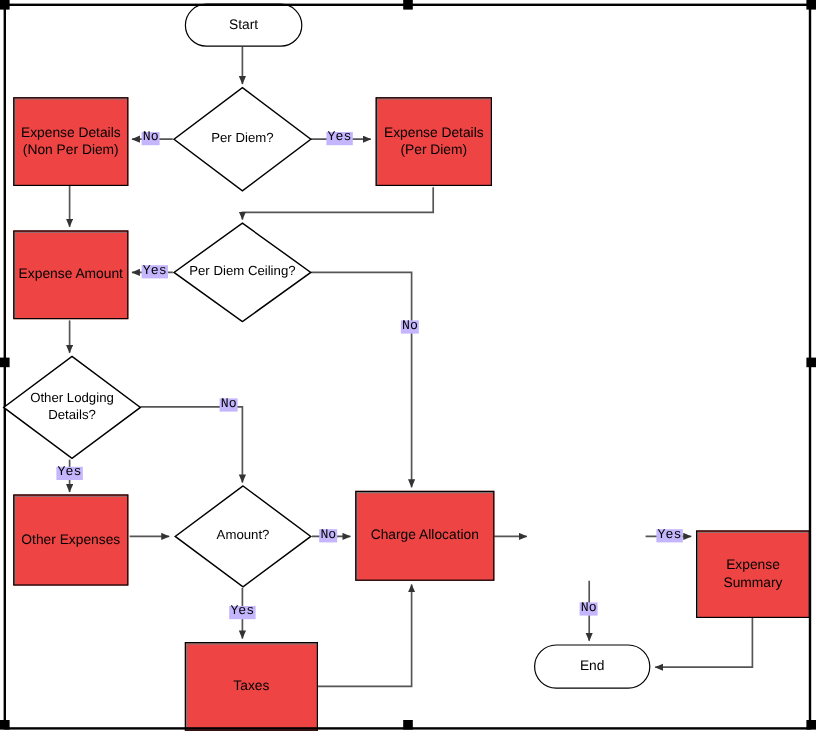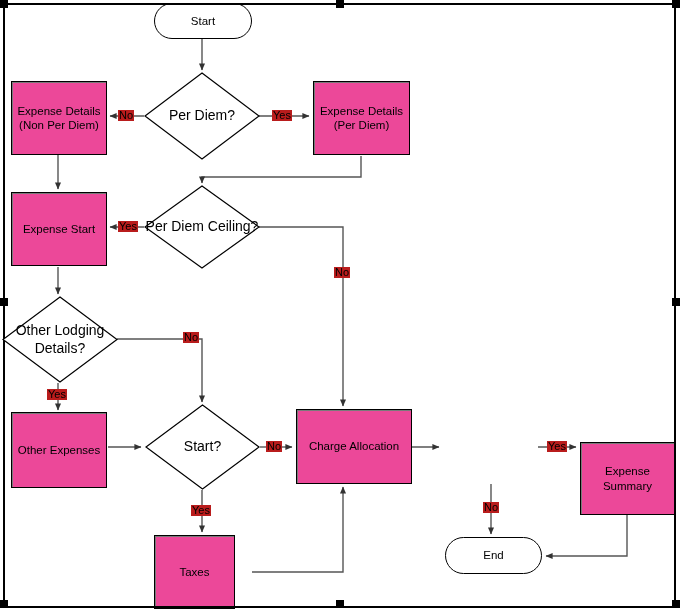--- a/index.html
+++ b/index.html
@@ -50,54 +50,55 @@
     display: flex;
     align-items: center;
     justify-content: center;
     text-align: center;
     font-size: 11.5px;
     color: #000000;
     line-height: 1.25;
     white-space: pre-line;
   }
   .process {
-    background: #ec4899;
+    background: #ef4444;
     border: 1px solid #000000;
     box-shadow: 1px 1px 0 0 #7a7a7a inset;
   }
   .terminator {
     background: #ffffff;
     border: 1px solid #000000;
     border-radius: 999px;
   }
   .decision {
     background: transparent;
     border: none;
   }
   .decision .dtext {
     position: relative;
     z-index: 2;
-    font-size: 14px;
+    font-size: 11px;
   }
   .decision svg.dshape {
     position: absolute;
     left: 0;
     top: 0;
     width: 100%;
     height: 100%;
     z-index: 1;
   }
   .edge-label {
     position: absolute;
     font-size: 11px;
     color: #000000;
-    background: #b91c1c;
+    background: #c4b5fd;
     padding: 0 1px;
     line-height: 1;
     white-space: nowrap;
+    font-family: Liberation Mono, monospace;
   }
 </style>
 </head>
 <body>
 
 <div id="canvas">
 
   <svg id="wires" viewBox="0 0 680 612" xmlns="http://www.w3.org/2000/svg">
     <defs>
       <marker id="arrow" markerWidth="8" markerHeight="8" refX="6.6" refY="3" orient="auto" markerUnits="userSpaceOnUse">
@@ -166,43 +167,43 @@
   </div>
 
   <div class="node decision" style="left:144px; top:185px; width:116px; height:84px;">
     <svg class="dshape" viewBox="0 0 116 84" preserveAspectRatio="none">
       <polygon points="58,1 115,42 58,83 1,42" fill="#ffffff" stroke="#000000" stroke-width="1.2"></polygon>
     </svg>
     <span class="dtext">Per Diem Ceiling?</span>
   </div>
 
   <div class="node process" style="left:11px; top:192px; width:96px; height:74px;">
-    <span>Expense Start</span>
+    <span>Expense Amount</span>
   </div>
 
   <div class="node decision" style="left:2px; top:296px; width:116px; height:87px;">
     <svg class="dshape" viewBox="0 0 116 87" preserveAspectRatio="none">
       <polygon points="58,1 115,43.5 58,86 1,43.5" fill="#ffffff" stroke="#000000" stroke-width="1.2"></polygon>
     </svg>
     <span class="dtext">Other Lodging
 Details?</span>
   </div>
 
   <div class="node process" style="left:11px; top:412px; width:96px; height:76px;">
     <span>Other Expenses</span>
   </div>
 
   <div class="node decision" style="left:145px; top:404px; width:115px; height:86px;">
     <svg class="dshape" viewBox="0 0 115 86" preserveAspectRatio="none">
       <polygon points="57.5,1 114,43 57.5,85 1,43" fill="#ffffff" stroke="#000000" stroke-width="1.2"></polygon>
     </svg>
-    <span class="dtext">Start?</span>
-  </div>
-
-  <div class="node process" style="left:154px; top:535px; width:81px; height:74px;justify-content:center;">
+    <span class="dtext">Amount?</span>
+  </div>
+
+  <div class="node process" style="left:154px; top:535px; width:111px; height:74px;justify-content:center;">
     <span>Taxes</span>
   </div>
 
   <div class="node process" style="left:296px; top:409px; width:116px; height:75px;">
     <span>Charge Allocation</span>
   </div>
 
 
   <div class="node process" style="left:580px; top:410px; width:95px; height:73px;margin-top:32px;">
     <span>Expense Summary</span>

